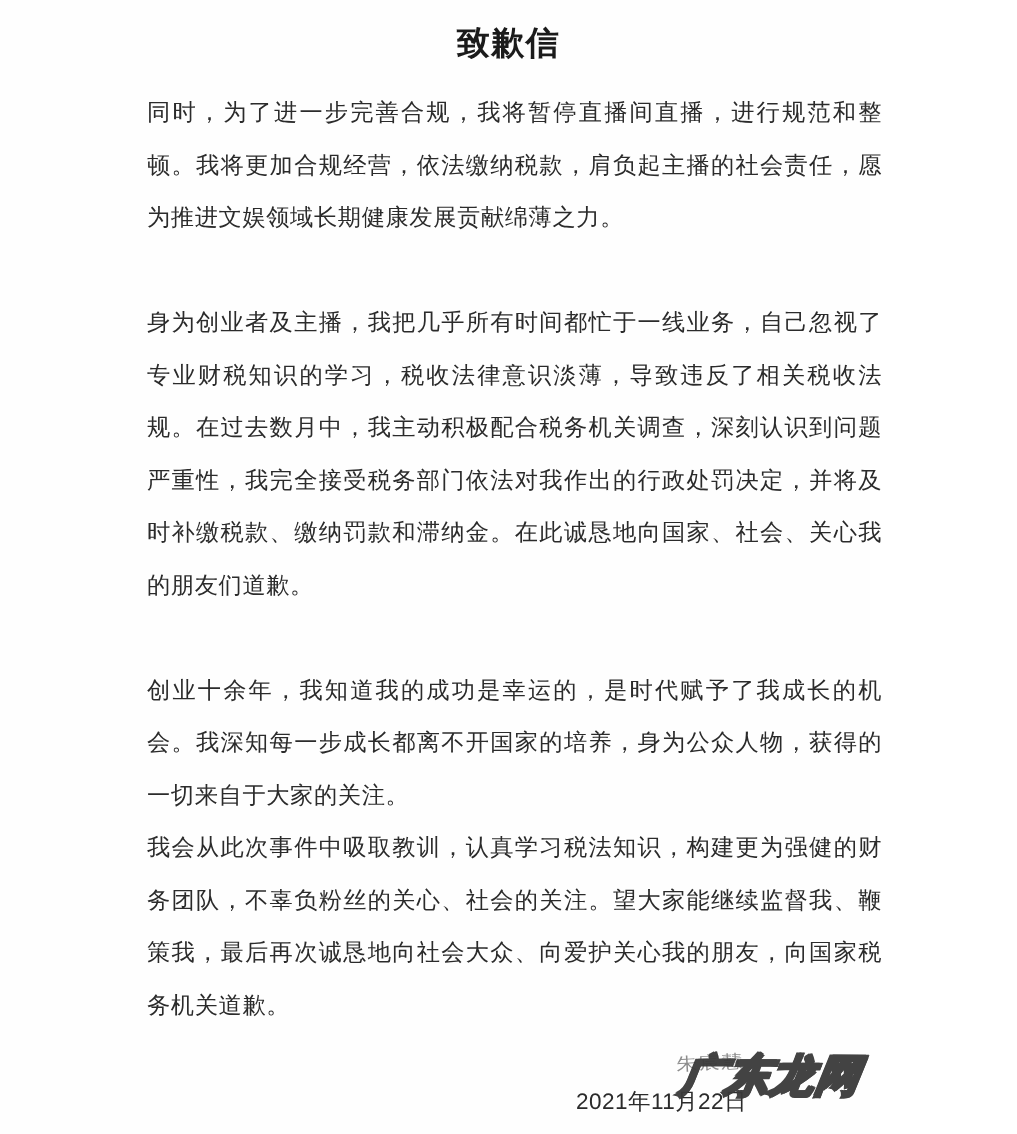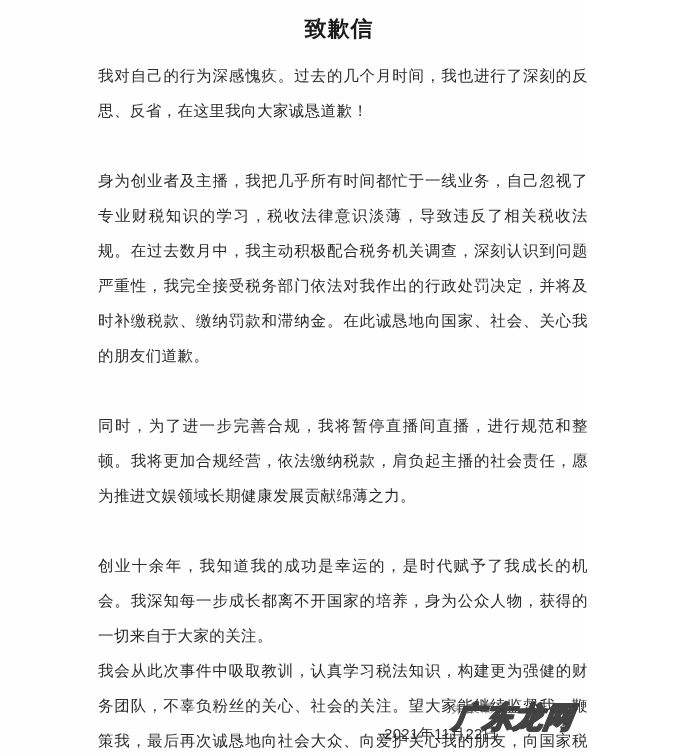--- a/index.html
+++ b/index.html
@@ -103,23 +103,22 @@
   }
 </style>
 </head>
 <body>
 
 <div class="page">
 
   <div class="doc-title">致歉信</div>
 
   <div class="body-block">
-    <p class="para para-gap">我对自己的行为深感愧疚。过去的几个月时间，我也进行了深刻的反思、反省，在这里我向大家诚恳道歉！</p>
+    <p class="para para-gap">同时，为了进一步完善合规，我将暂停直播间直播，进行规范和整顿。我将更加合规经营，依法缴纳税款，肩负起主播的社会责任，愿为推进文娱领域长期健康发展贡献绵薄之力。</p>
     <p class="para para-gap">身为创业者及主播，我把几乎所有时间都忙于一线业务，自己忽视了专业财税知识的学习，税收法律意识淡薄，导致违反了相关税收法规。在过去数月中，我主动积极配合税务机关调查，深刻认识到问题严重性，我完全接受税务部门依法对我作出的行政处罚决定，并将及时补缴税款、缴纳罚款和滞纳金。在此诚恳地向国家、社会、关心我的朋友们道歉。</p>
-    <p class="para para-gap">同时，为了进一步完善合规，我将暂停直播间直播，进行规范和整顿。我将更加合规经营，依法缴纳税款，肩负起主播的社会责任，愿为推进文娱领域长期健康发展贡献绵薄之力。</p>
     <p class="para">创业十余年，我知道我的成功是幸运的，是时代赋予了我成长的机会。我深知每一步成长都离不开国家的培养，身为公众人物，获得的一切来自于大家的关注。
 我会从此次事件中吸取教训，认真学习税法知识，构建更为强健的财务团队，不辜负粉丝的关心、社会的关注。望大家能继续监督我、鞭策我，最后再次诚恳地向社会大众、向爱护关心我的朋友，向国家税务机关道歉。</p>
   </div>
 
   <div class="signature">朱宸慧</div>
 
   <div class="date-line">2021年11月22日</div>
 
   <div class="watermark">广东龙网</div>
 

